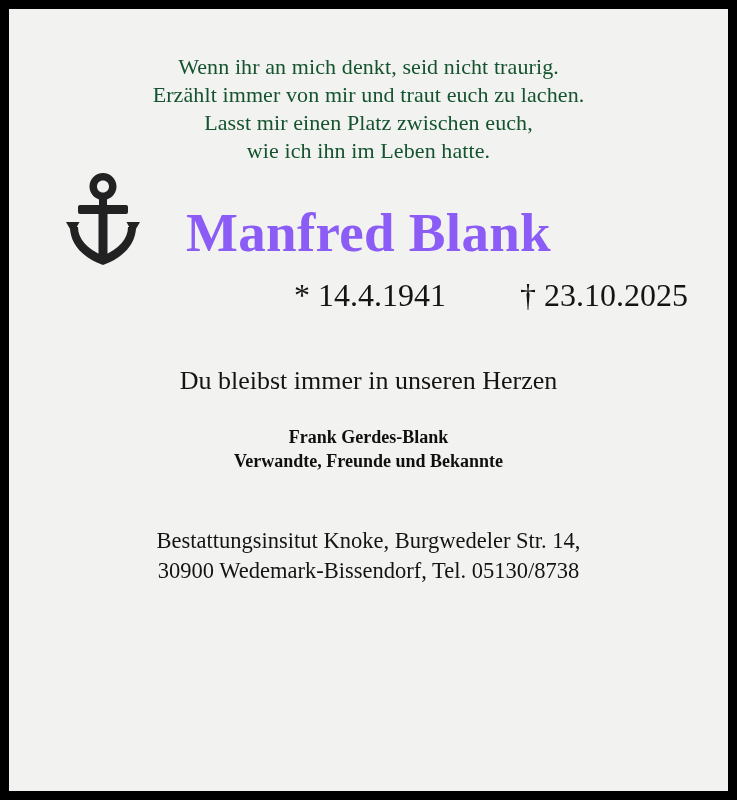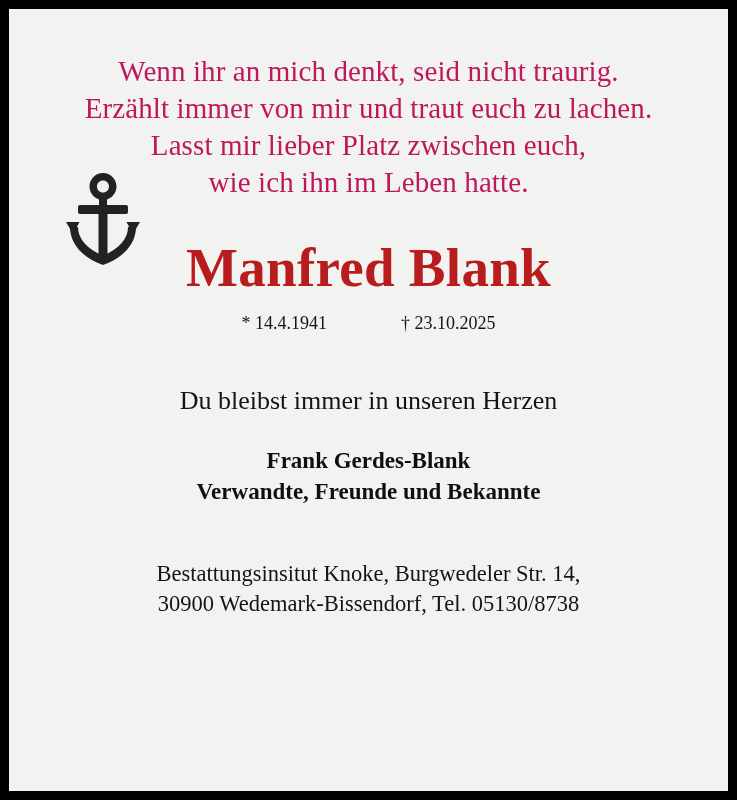--- a/index.html
+++ b/index.html
@@ -26,72 +26,72 @@
   }
   .inner {
     position: relative;
     width: 100%;
     height: 100%;
     box-sizing: border-box;
     padding: 44px 40px 20px 40px;
     text-align: center;
   }
   .poem {
-    font-size: 29px;
+    font-size: 22px;
     line-height: 1.28;
     letter-spacing: 0.1px;
-    color: #be185d;
+    color: #14532d;
   }
   .poem .line {
     display: block;
     white-space: nowrap;
   }
   .anchor-wrap {
     position: absolute;
     left: 48px;
     top: 162px;
     width: 92px;
     height: 100px;
   }
   .name-block {
     margin-top: 38px;
   }
   .deceased-name {
     font-size: 55px;
     font-weight: bold;
     line-height: 1.05;
     letter-spacing: 0.3px;
-    color: #b91c1c;
+    color: #8b5cf6;
   }
   .occupation {
     font-size: 27px;
     line-height: 1.15;
     margin-top: 6px;
     color: #141414;
   }
   .dates {
     margin-top: 16px;
-    font-size: 18px;
+    font-size: 32px;
     color: #141414;
     display: flex;
-    justify-content: center;
+    justify-content: flex-end;
     align-items: baseline;
     gap: 74px;
   }
   .dates .date-item {
     white-space: nowrap;
   }
   .tribute {
     margin-top: 52px;
     font-size: 26px;
     color: #141414;
   }
   .mourners {
     margin-top: 30px;
-    font-size: 23px;
+    font-size: 18px;
     font-weight: bold;
     line-height: 1.33;
     color: #0f0f0f;
   }
   .mourners .line {
     display: block;
   }
   .ceremony {
     margin-top: 60px;
     font-size: 25.5px;
@@ -109,21 +109,21 @@
 </style>
 </head>
 <body>
 
 <div class="notice-card">
   <div class="inner">
 
     <div class="poem">
       <span class="line">Wenn ihr an mich denkt, seid nicht traurig.</span>
       <span class="line">Erzählt immer von mir und traut euch zu lachen.</span>
-      <span class="line">Lasst mir lieber Platz zwischen euch,</span>
+      <span class="line">Lasst mir einen Platz zwischen euch,</span>
       <span class="line">wie ich ihn im Leben hatte.</span>
     </div>
 
     <div class="anchor-wrap">
       <svg viewBox="0 0 92 100" width="92" height="100" aria-hidden="true">
         <g fill="#222222">
 
           <path d="M46 2 C38.5 2 32.5 8 32.5 15.5 C32.5 21.6 36.5 26.7 42 28.4 L42 34 L50 34 L50 28.4 C55.5 26.7 59.5 21.6 59.5 15.5 C59.5 8 53.5 2 46 2 Z M46 9.5 C49.4 9.5 52 12.1 52 15.5 C52 18.9 49.4 21.5 46 21.5 C42.6 21.5 40 18.9 40 15.5 C40 12.1 42.6 9.5 46 9.5 Z"></path>
 
           <rect x="21" y="34" width="50" height="9" rx="2"></rect>

